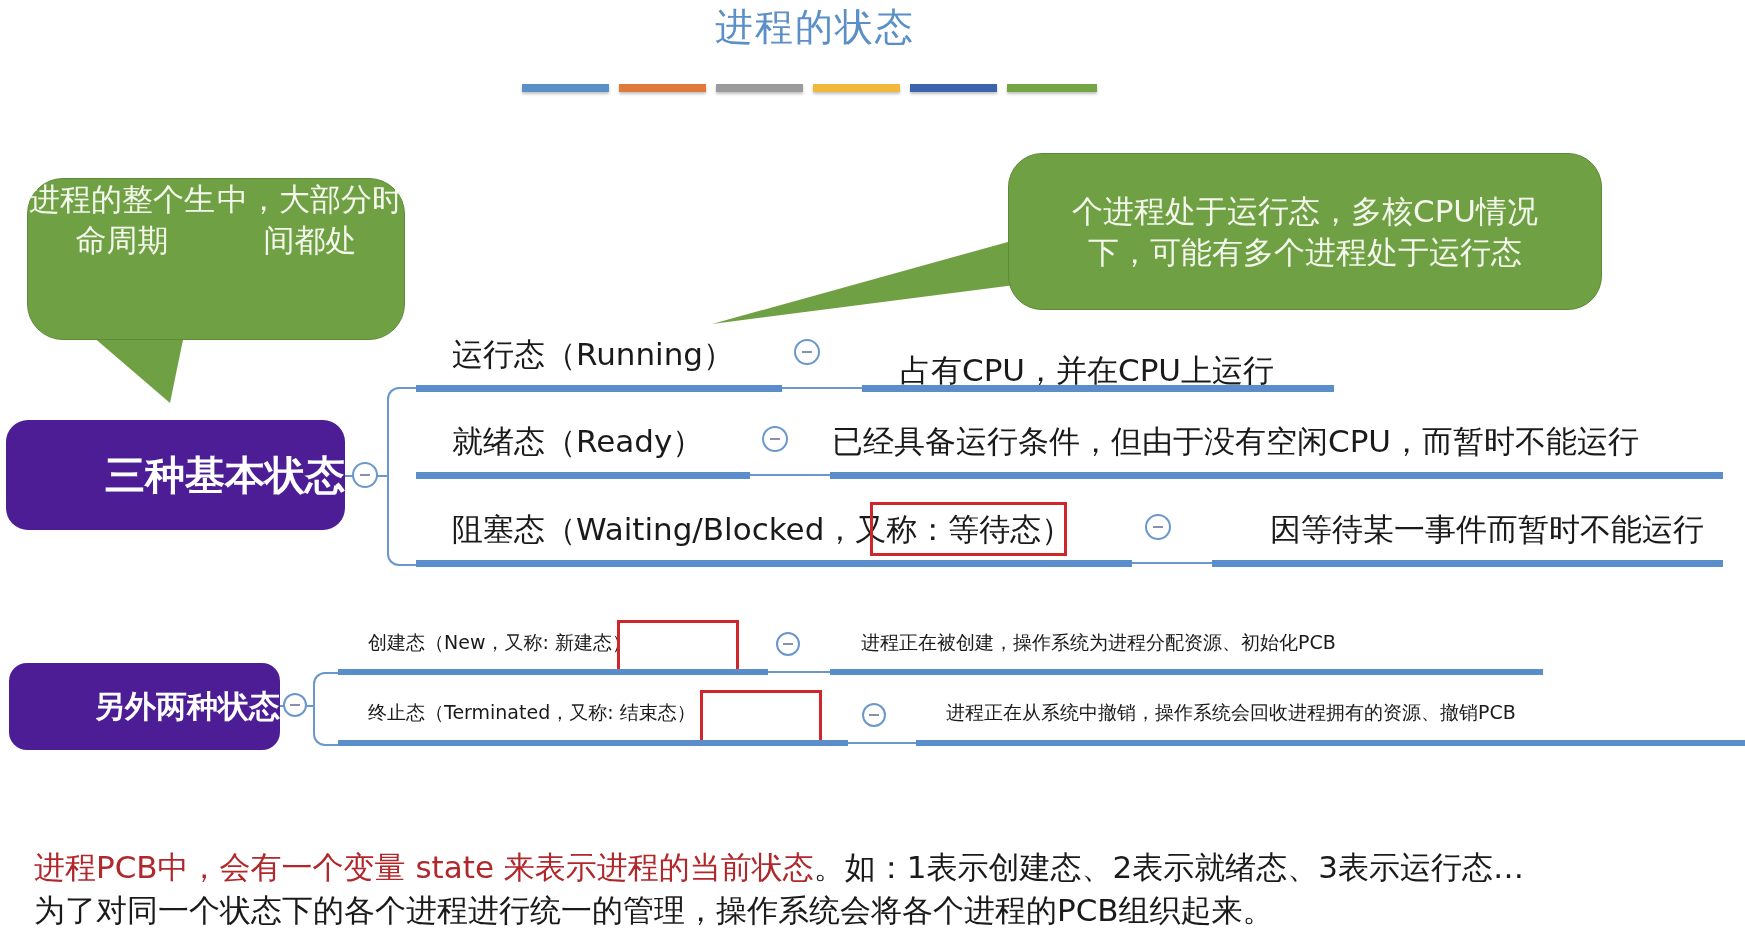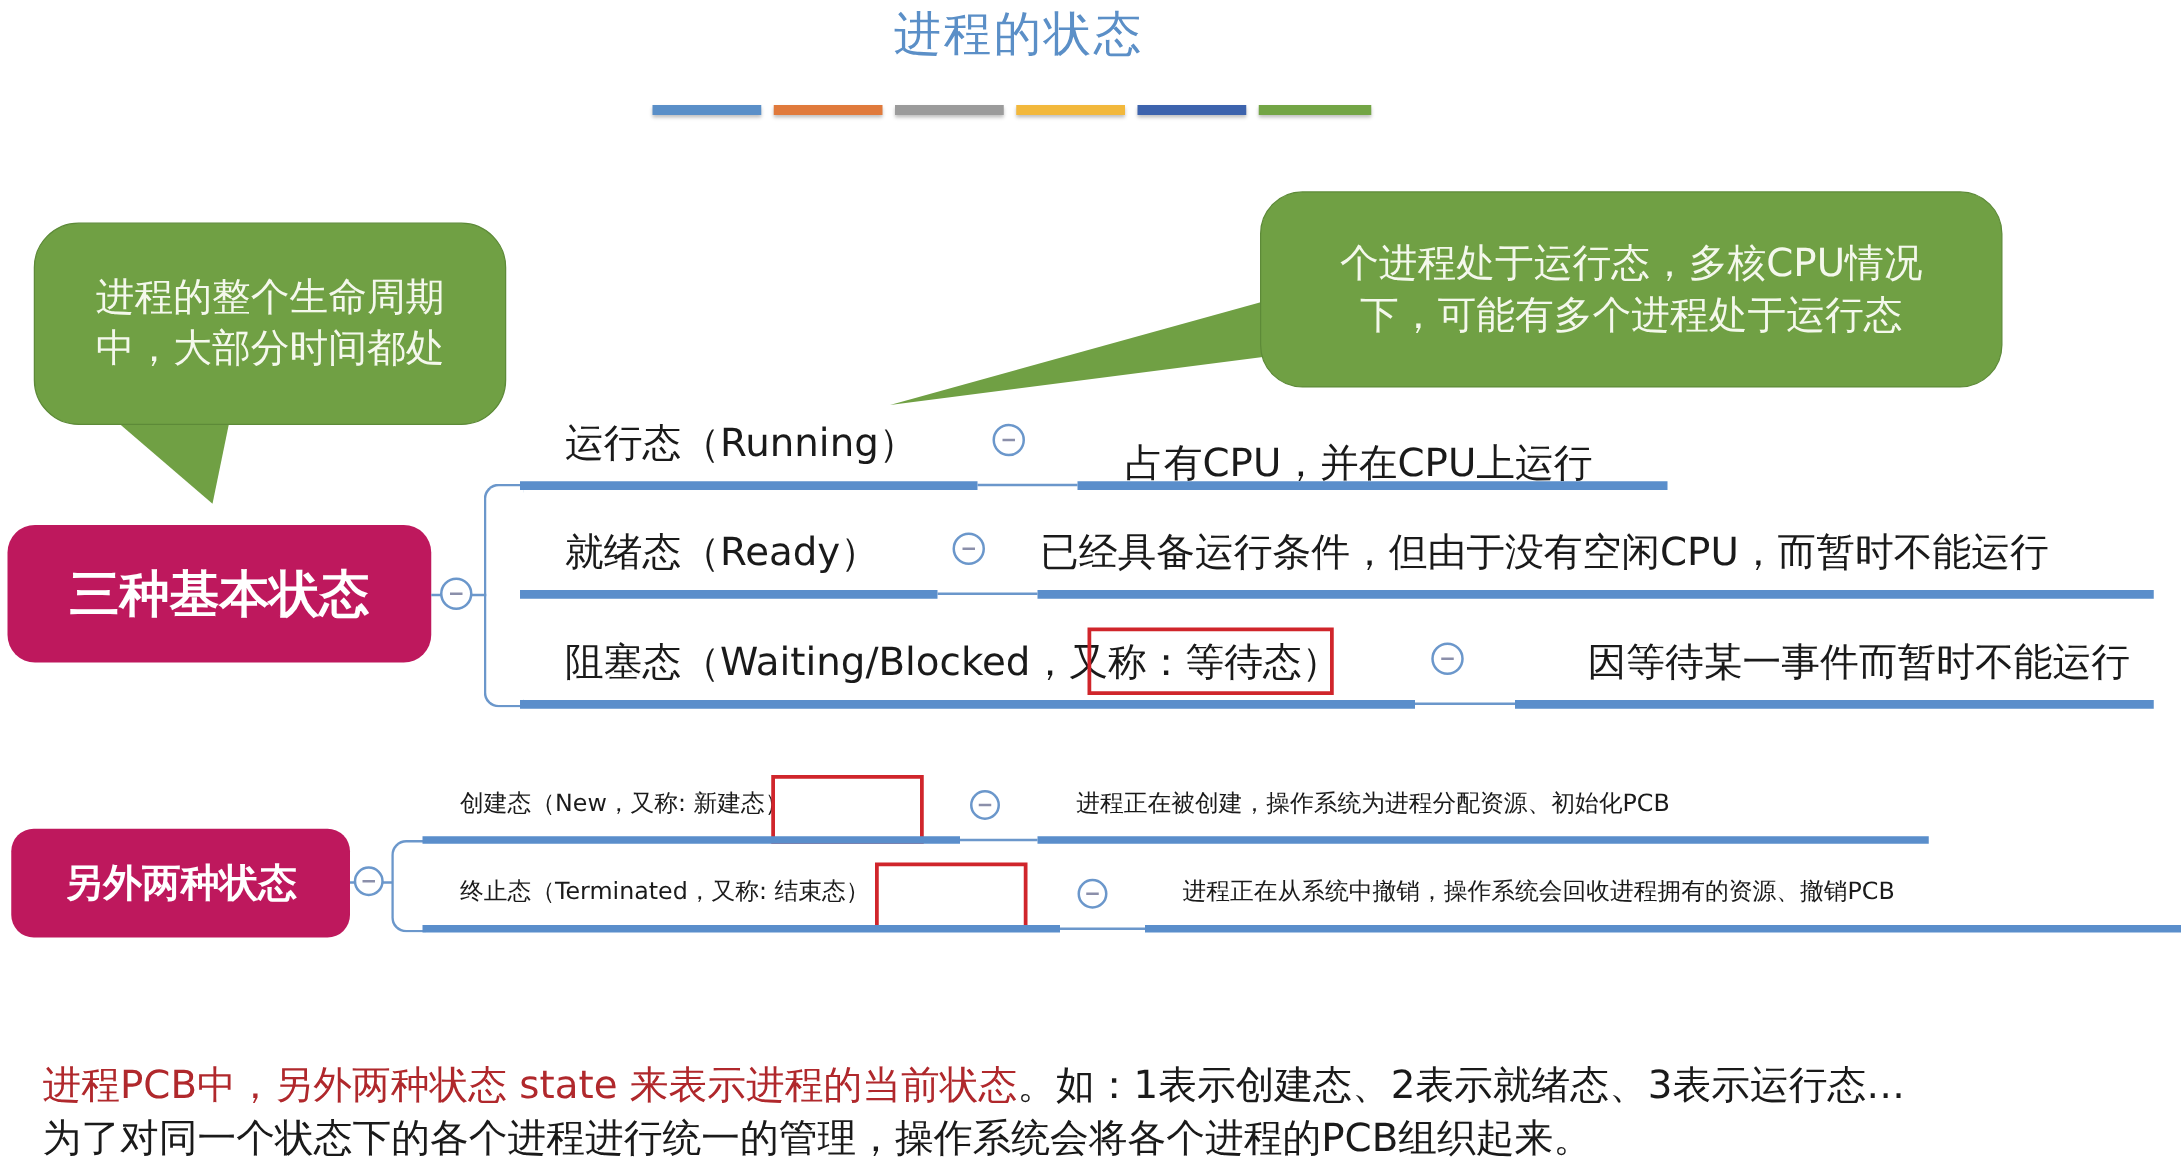--- a/index.html
+++ b/index.html
@@ -2,21 +2,21 @@
 <html><head>
 <meta charset="utf-8">
 <style>
   html,body{margin:0;padding:0;background:#fff;}
   body{width:1745px;height:929px;position:relative;overflow:hidden;font-family:"DejaVu Sans","Liberation Sans",sans-serif;color:#1a1a1a;}
   .abs{position:absolute;}
   .title{left:0;width:1630px;top:2px;text-align:center;font-size:38px;color:#5b8fc7;letter-spacing:2px;}
   .bar{height:8px;top:84px;box-shadow:0 2px 3px rgba(0,0,0,0.25);}
   .bubble{background:#70a044;border:1.5px solid #5d8a38;color:#f4f8ec;text-align:center;border-radius:36px;}
   .bubble-text{font-size:31px;line-height:41px;}
-  .node-main{background:#be185d;color:#fff;border-radius:22px;display:flex;align-items:center;justify-content:center;font-weight:bold;}
+  .node-main{background:#4c1d95;color:#fff;border-radius:22px;display:flex;align-items:center;justify-content:flex-end;font-weight:bold;}
   .hline{background:#5a8ecb;height:7px;}
   .thin{background:#6b97cb;height:2px;}
   .vbr{border:2px solid #6b97cb;border-right:none;border-radius:12px 0 0 12px;}
   .collapse{width:26px;height:26px;border:2.5px solid #6b97cb;border-radius:50%;background:#fff;box-sizing:border-box;display:flex;align-items:center;justify-content:center;}
   .collapse span{display:block;width:10px;height:2.5px;background:#8b8faa;}
   .label{font-size:31px;white-space:nowrap;}
   .label-s{font-size:19px;white-space:nowrap;}
   .redbox{border:3px solid #d0252b;box-sizing:border-box;}
   .foot{font-size:31px;white-space:nowrap;}
   .red{color:#b0282c;}
@@ -32,21 +32,21 @@
   <div class="abs bar" style="left:813px;width:87px;background:#f2b83c;"></div>
   <div class="abs bar" style="left:910px;width:87px;background:#3d63ad;"></div>
   <div class="abs bar" style="left:1007px;width:90px;background:#73a545;"></div>
 </div>
 
 <svg class="abs" style="left:0;top:0;" width="1745" height="929">
   <polygon points="85,330 185,330 170,403" fill="#70a044"></polygon>
   <polygon points="1015,240 1015,285 712,324" fill="#70a044"></polygon>
 </svg>
 
-<div class="abs bubble" style="left:27px;top:178px;width:376px;height:160px;display:flex;flex-direction:column;justify-content:center;">
+<div class="abs bubble" style="left:27px;top:178px;width:376px;height:160px;display:flex;flex-direction:row;justify-content:center;">
   <div class="bubble-text">进程的整个生命周期</div>
   <div class="bubble-text">中，大部分时间都处</div>
 </div>
 
 <div class="abs bubble" style="left:1008px;top:153px;width:592px;height:155px;display:flex;flex-direction:column;justify-content:center;border-radius:34px;">
   <div class="bubble-text">个进程处于运行态，多核CPU情况</div>
   <div class="bubble-text">下，可能有多个进程处于运行态</div>
 </div>
 
 <div class="abs node-main" style="left:6px;top:420px;width:339px;height:110px;font-size:40px;">
@@ -117,15 +117,15 @@
 <div class="abs redbox" style="left:700px;top:690px;width:122px;height:55px;"></div>
 <div class="abs hline" style="left:338px;top:740px;width:510px;height:6px;"></div>
 <div class="abs thin" style="left:848px;top:742px;width:68px;"></div>
 <div class="abs collapse" style="left:862px;top:703px;width:24px;height:24px;">
     <span></span>
   </div>
 <div class="abs label-s" style="left:946px;top:700px;">进程正在从系统中撤销，操作系统会回收进程拥有的资源、撤销PCB</div>
 <div class="abs hline" style="left:916px;top:740px;width:829px;height:6px;"></div>
 
 <div class="abs foot" style="left:34px;top:847px;">
-  <span class="red">进程PCB中，另外两种状态 state 来表示进程的当前状态</span><span>。如：1表示创建态、2表示就绪态、3表示运行态…</span>
+  <span class="red">进程PCB中，会有一个变量 state 来表示进程的当前状态</span><span>。如：1表示创建态、2表示就绪态、3表示运行态…</span>
 </div>
 <div class="abs foot" style="left:34px;top:890px;">为了对同一个状态下的各个进程进行统一的管理，操作系统会将各个进程的PCB组织起来。</div>
 
 </body></html>

